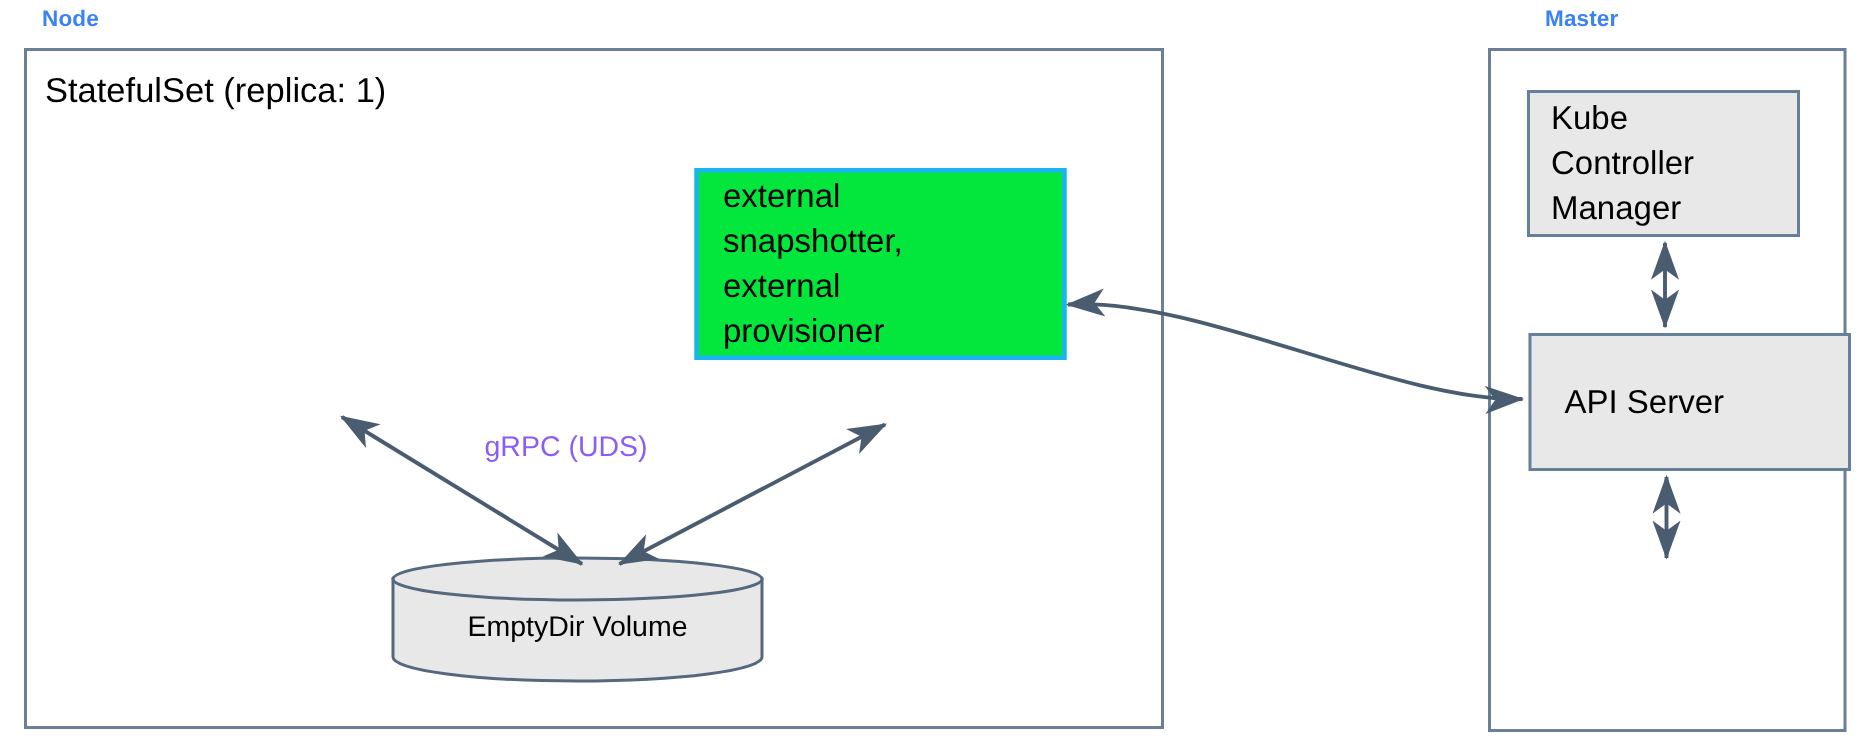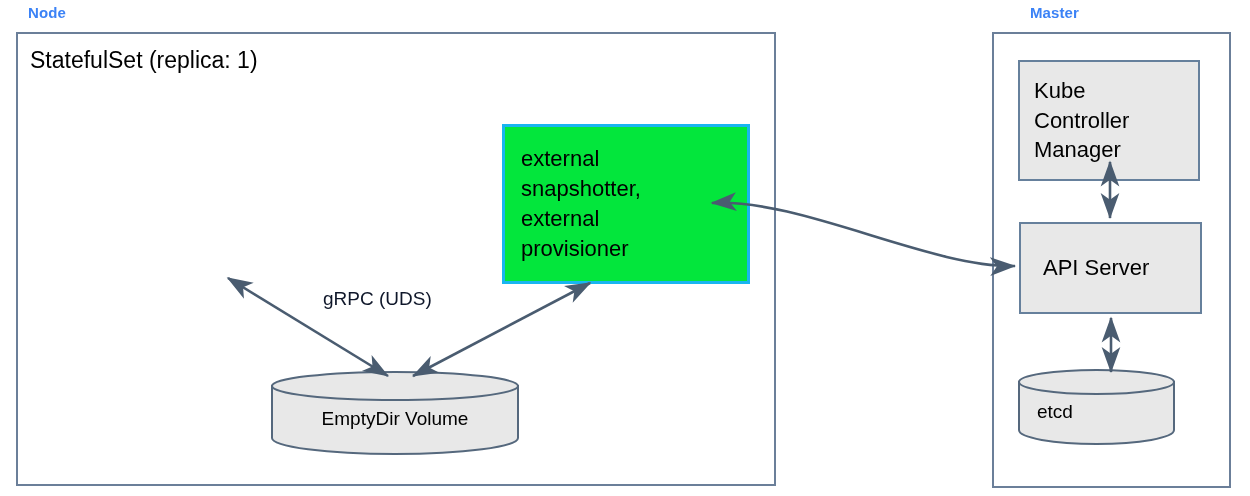--- a/index.html
+++ b/index.html
@@ -104,72 +104,65 @@
     position: absolute;
     left: 0;
     top: 0;
     width: 1250px;
     height: 496px;
     pointer-events: none;
   }
   .edge-label {
     position: absolute;
     font-size: 19px;
-    color: #0f172a;
+    color: #8b5cf6;
     white-space: nowrap;
   }
 </style>
 </head>
 <body>
 
 <div id="canvas">
 
   <div class="group-label" style="left:28px; top:4px;">Node</div>
 
   <div class="group-box" style="left:16px; top:32px; width:760px; height:454px;"></div>
 
   <div class="statefulset-title" style="left:30px; top:47px;">StatefulSet (replica: 1)</div>
 
 
-  <div class="node-box box-external" style="left:463px; top:124px; width:248px; height:160px;margin-left:39px;">
+  <div class="node-box box-external" style="left:463px; top:112px; width:248px; height:128px;">
     <div class="node-text">external
 snapshotter,
 external
 provisioner</div>
   </div>
 
-  <div class="cylinder" style="left:270px; top:370px; width:250px; height:84px;">
+  <div class="cylinder" style="left:260px; top:370px; width:250px; height:84px;">
     <svg width="250" height="84" viewBox="0 0 250 84">
       <path d="M2,16 L2,68 A123,16 0 0 0 248,68 L248,16 Z" fill="#e8e8e8" stroke="#55687d" stroke-width="2"></path>
       <ellipse cx="125" cy="16" rx="123" ry="14" fill="#e8e8e8" stroke="#55687d" stroke-width="2"></ellipse>
     </svg>
     <div class="cyl-label" style="top:38px;">EmptyDir Volume</div>
   </div>
 
   <div class="group-label" style="left:1030px; top:4px;">Master</div>
 
   <div class="group-box" style="left:992px; top:32px; width:239px; height:456px;"></div>
 
-  <div class="node-box box-gray" style="left:1018px; top:60px; width:182px; height:121px;">
+  <div class="node-box box-gray" style="left:1018px; top:60px; width:182px; height:98px;">
     <div class="node-text">Kube
 Controller
 Manager</div>
   </div>
 
-  <div class="node-box box-gray box-apiserver" style="left:1019px; top:222px; width:183px; height:92px;">
+  <div class="node-box box-gray box-apiserver" style="left:1019px; top:222px; width:215px; height:92px;">
     <div class="node-text">API Server</div>
   </div>
 
-  <div class="cylinder" style="left:1017px; top:368px; width:159px; height:78px;">
-    <svg width="159" height="78" viewBox="0 0 159 78">
-      <path d="M2,14 L2,62 A77.5,14 0 0 0 157,62 L157,14 Z" fill="#e8e8e8" stroke="#55687d" stroke-width="2"></path>
-      <ellipse cx="79.5" cy="14" rx="77.5" ry="12" fill="#e8e8e8" stroke="#55687d" stroke-width="2"></ellipse>
-    </svg>
-    <div class="cyl-label left-aligned" style="top:33px;">etcd</div>
-  </div>
 
   <svg class="connectors">
     <defs>
       <marker id="arrow-end" markerWidth="11" markerHeight="11" refX="9.6" refY="4" orient="auto" markerUnits="strokeWidth">
         <path d="M0,0.4 L10,4 L0,7.6 L2.6,4 Z" fill="#4a5c70"></path>
       </marker>
       <marker id="arrow-start" markerWidth="11" markerHeight="11" refX="0.6" refY="4" orient="auto" markerUnits="strokeWidth">
         <path d="M10,0.4 L0,4 L10,7.6 L7.4,4 Z" fill="#4a5c70"></path>
       </marker>
     </defs>

